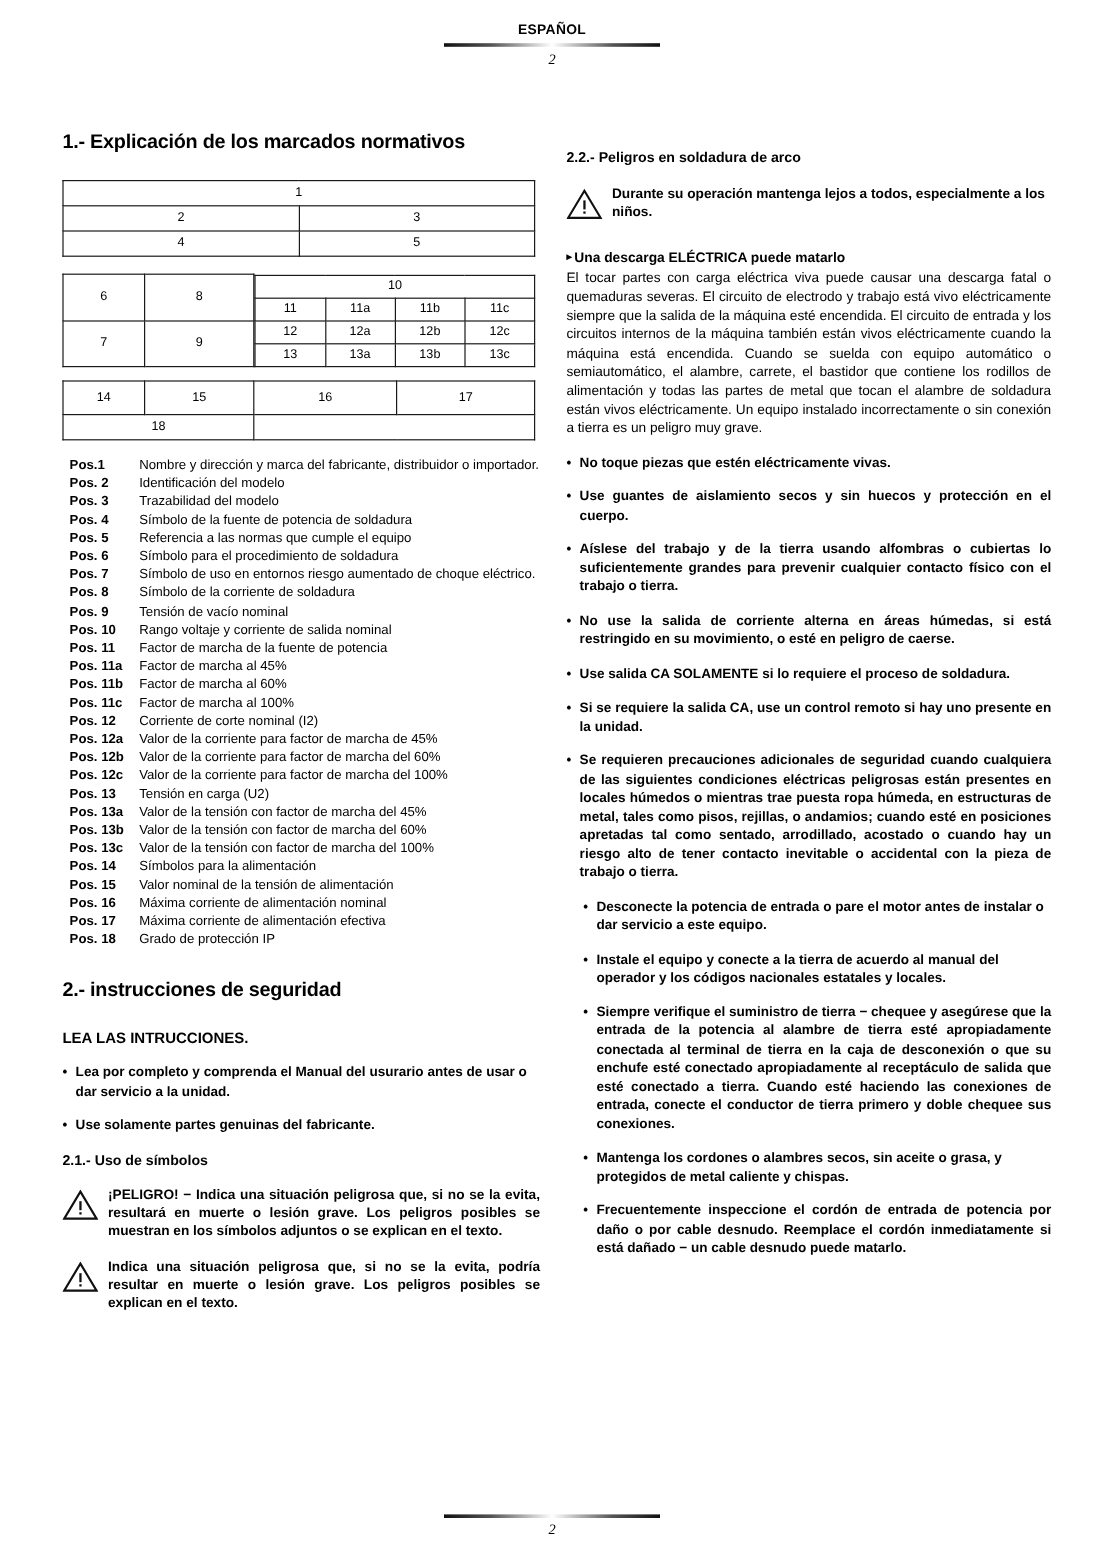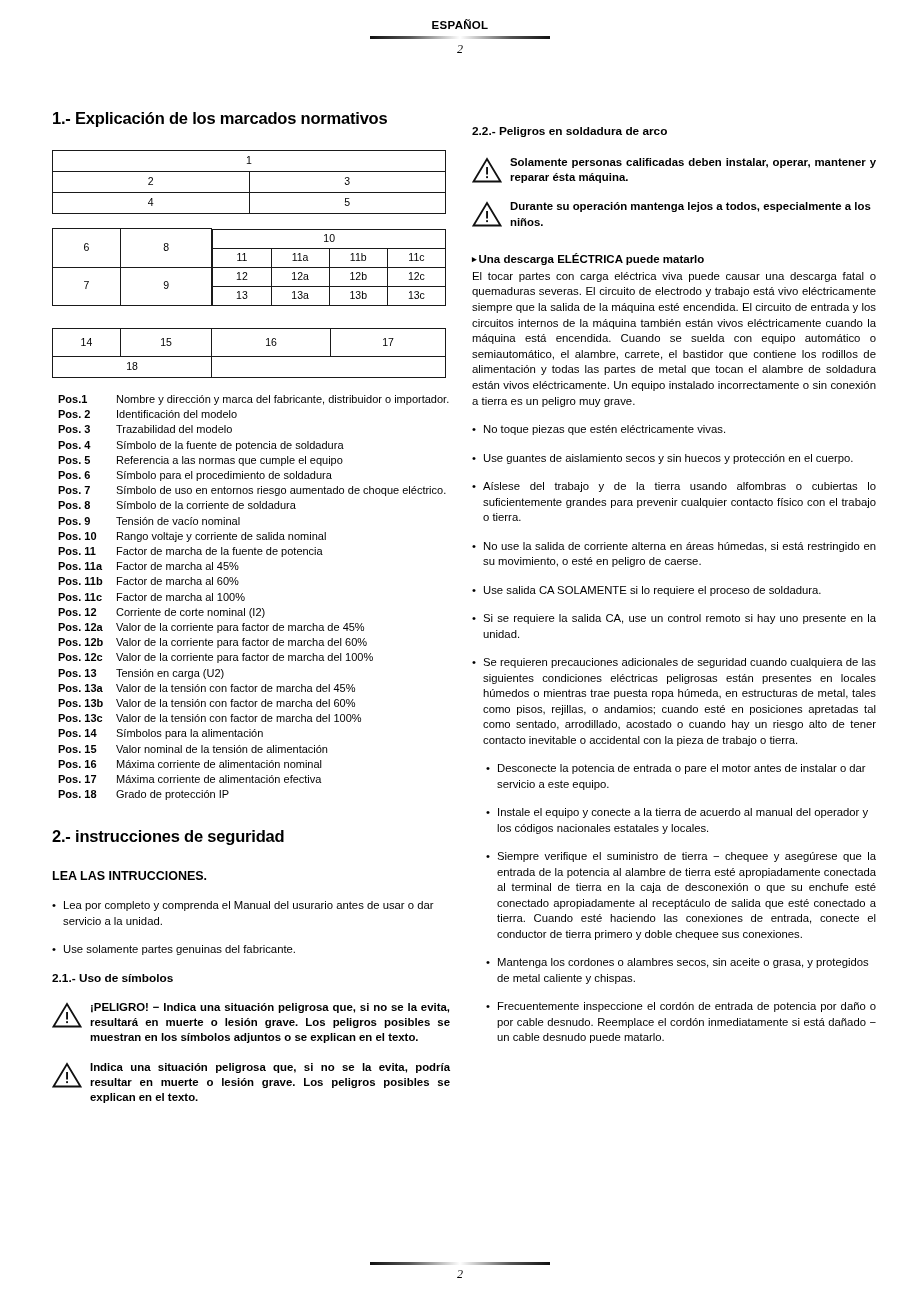--- a/index.html
+++ b/index.html
@@ -162,20 +162,21 @@
     list-style: none;
     margin: 0;
     padding: 0;
   }
   ul.bullets li {
     position: relative;
     padding-left: 11px;
     font-size: 11.3px;
     line-height: 15.5px;
     margin-bottom: 13px;
+    font-weight: bold;
   }
   ul.bullets li::before {
     content: "\2022";
     position: absolute;
     left: 0;
     top: 0;
   }
   ul.bullets.justify li { text-align: justify; }
   ul.bullets.indented { margin-left: 14px; }
 
@@ -273,21 +274,21 @@
               </table>
         </td>
       </tr>
       <tr>
         <td style="height:32px">7</td>
         <td style="height:32px">9</td>
       </tr>
     </tbody>
       </table>
 
-    <table class="mk-table t3" style="margin-top:22px;">
+    <table class="mk-table t3" style="margin-top:11px;">
       <tbody>
           <tr>
         <td style="width:17%;height:22px">14</td>
         <td style="width:23%">15</td>
         <td style="width:30%">16</td>
         <td>17</td>
       </tr>
       <tr>
         <td colspan="2">18</td>
         <td colspan="2" class="blank"></td>
@@ -440,30 +441,20 @@
       </div>
       <div class="warn-text">Indica una situación peligrosa que, si no se la evita, podría resultar en muerte o lesión grave. Los peligros posibles se explican en el texto.</div>
     </div>
 
   </div>
 
   <div class="col col-right">
 
     <h2 class="subsection-title" style="margin-bottom:16px;margin-top:16px;">2.2.- Peligros en soldadura de arco</h2>
 
-    <div class="warn">
-      <div class="warn-icon">
-        <svg width="30" height="26" viewBox="0 0 30 26">
-          <polygon points="15,2 28.5,24.5 1.5,24.5" fill="none" stroke="#111" stroke-width="1.8" stroke-linejoin="miter"></polygon>
-          <rect x="14.1" y="10" width="1.9" height="7.5" fill="#111"></rect>
-          <rect x="14.1" y="19.2" width="1.9" height="1.9" fill="#111"></rect>
-        </svg>
-      </div>
-      <div class="warn-text">Solamente personas calificadas deben instalar, operar, mantener y reparar ésta máquina.</div>
-    </div>
 
     <div class="warn" style="margin-bottom:22px;">
       <div class="warn-icon">
         <svg width="30" height="26" viewBox="0 0 30 26">
           <polygon points="15,2 28.5,24.5 1.5,24.5" fill="none" stroke="#111" stroke-width="1.8" stroke-linejoin="miter"></polygon>
           <rect x="14.1" y="10" width="1.9" height="7.5" fill="#111"></rect>
           <rect x="14.1" y="19.2" width="1.9" height="1.9" fill="#111"></rect>
         </svg>
       </div>
       <div class="warn-text nojust">Durante su operación mantenga lejos a todos, especialmente a los niños.</div>

